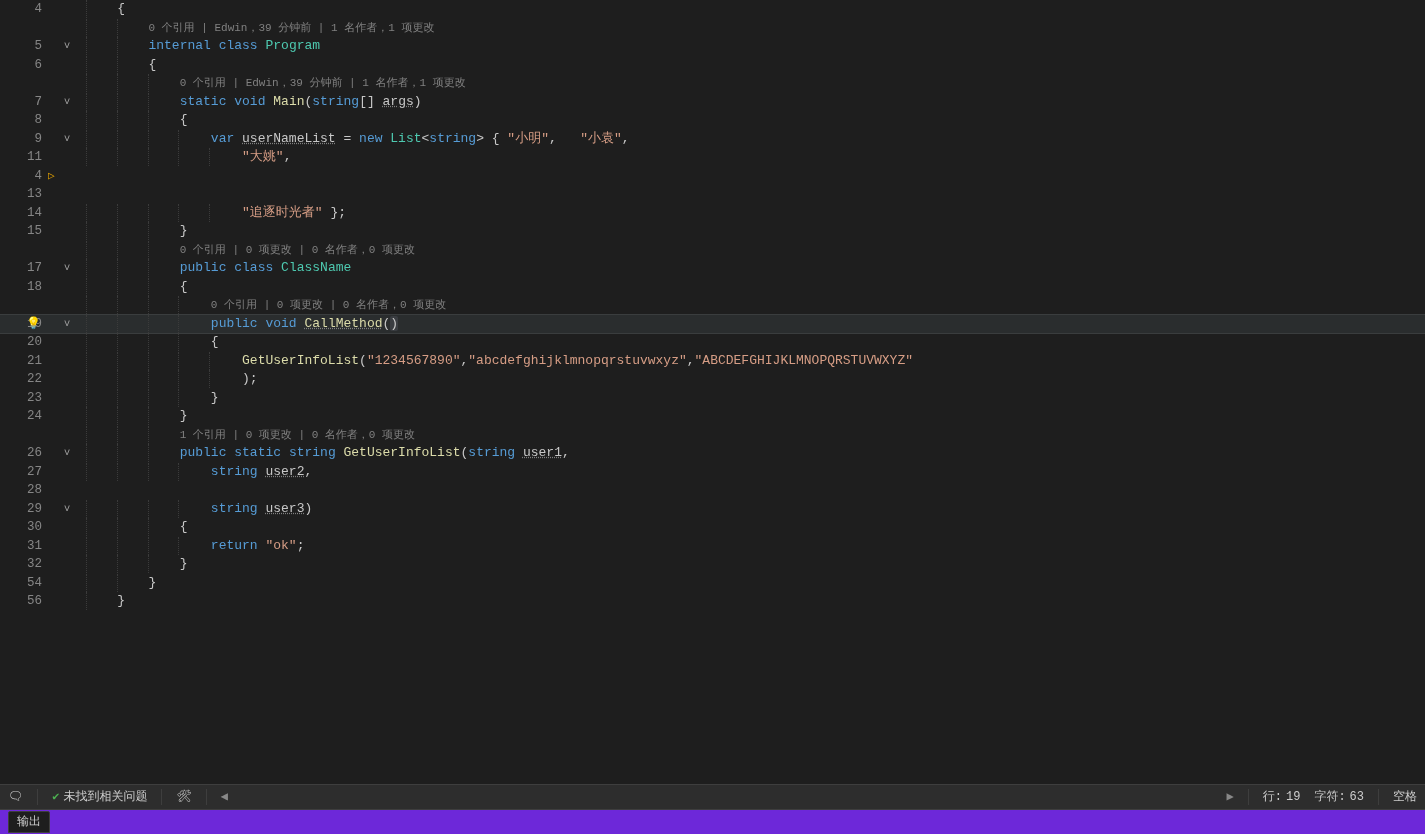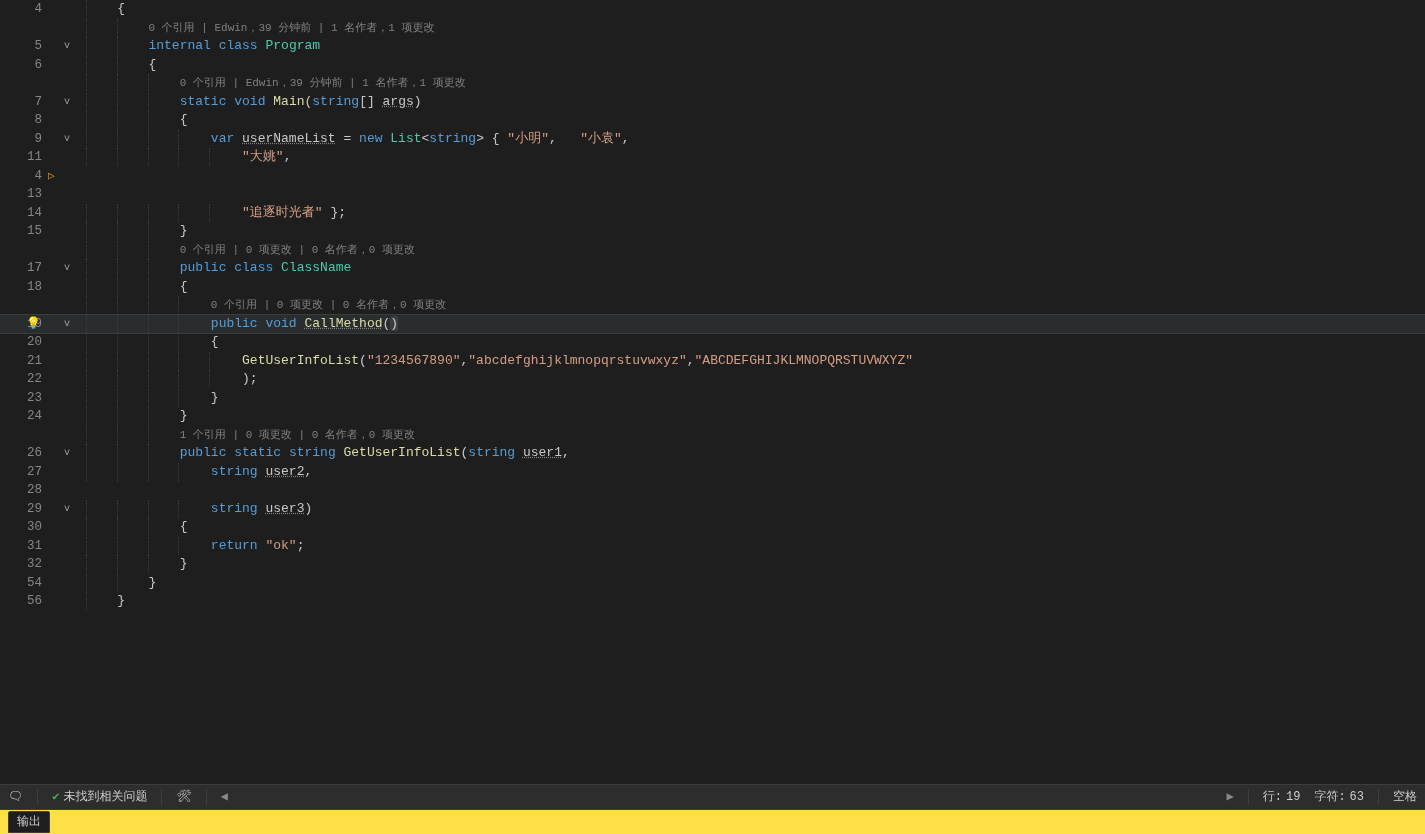--- a/index.html
+++ b/index.html
@@ -144,21 +144,21 @@
   }
   .statusbar .spacer{flex:1;}
   .statusbar .item{display:flex;align-items:center;gap:4px;white-space:nowrap;}
   .statusbar .sep{width:1px;height:16px;background:#3e3e3e;}
   .check-icon{color:#4caf50;}
   .arrow-icon{color:#888;}
   
   .outputbar{
     flex:0 0 auto;
     height:24px;
-    background:#fde047;
+    background:#6d28d9;
     border-top:1px solid #3e3e3e;
     display:flex;
     align-items:center;
     color:#cccccc;
     font-size:12px;
     padding:0 8px;
   }
   .outputbar .label{
     background:#1e1e1e;
     border:1px solid #3e3e3e;

